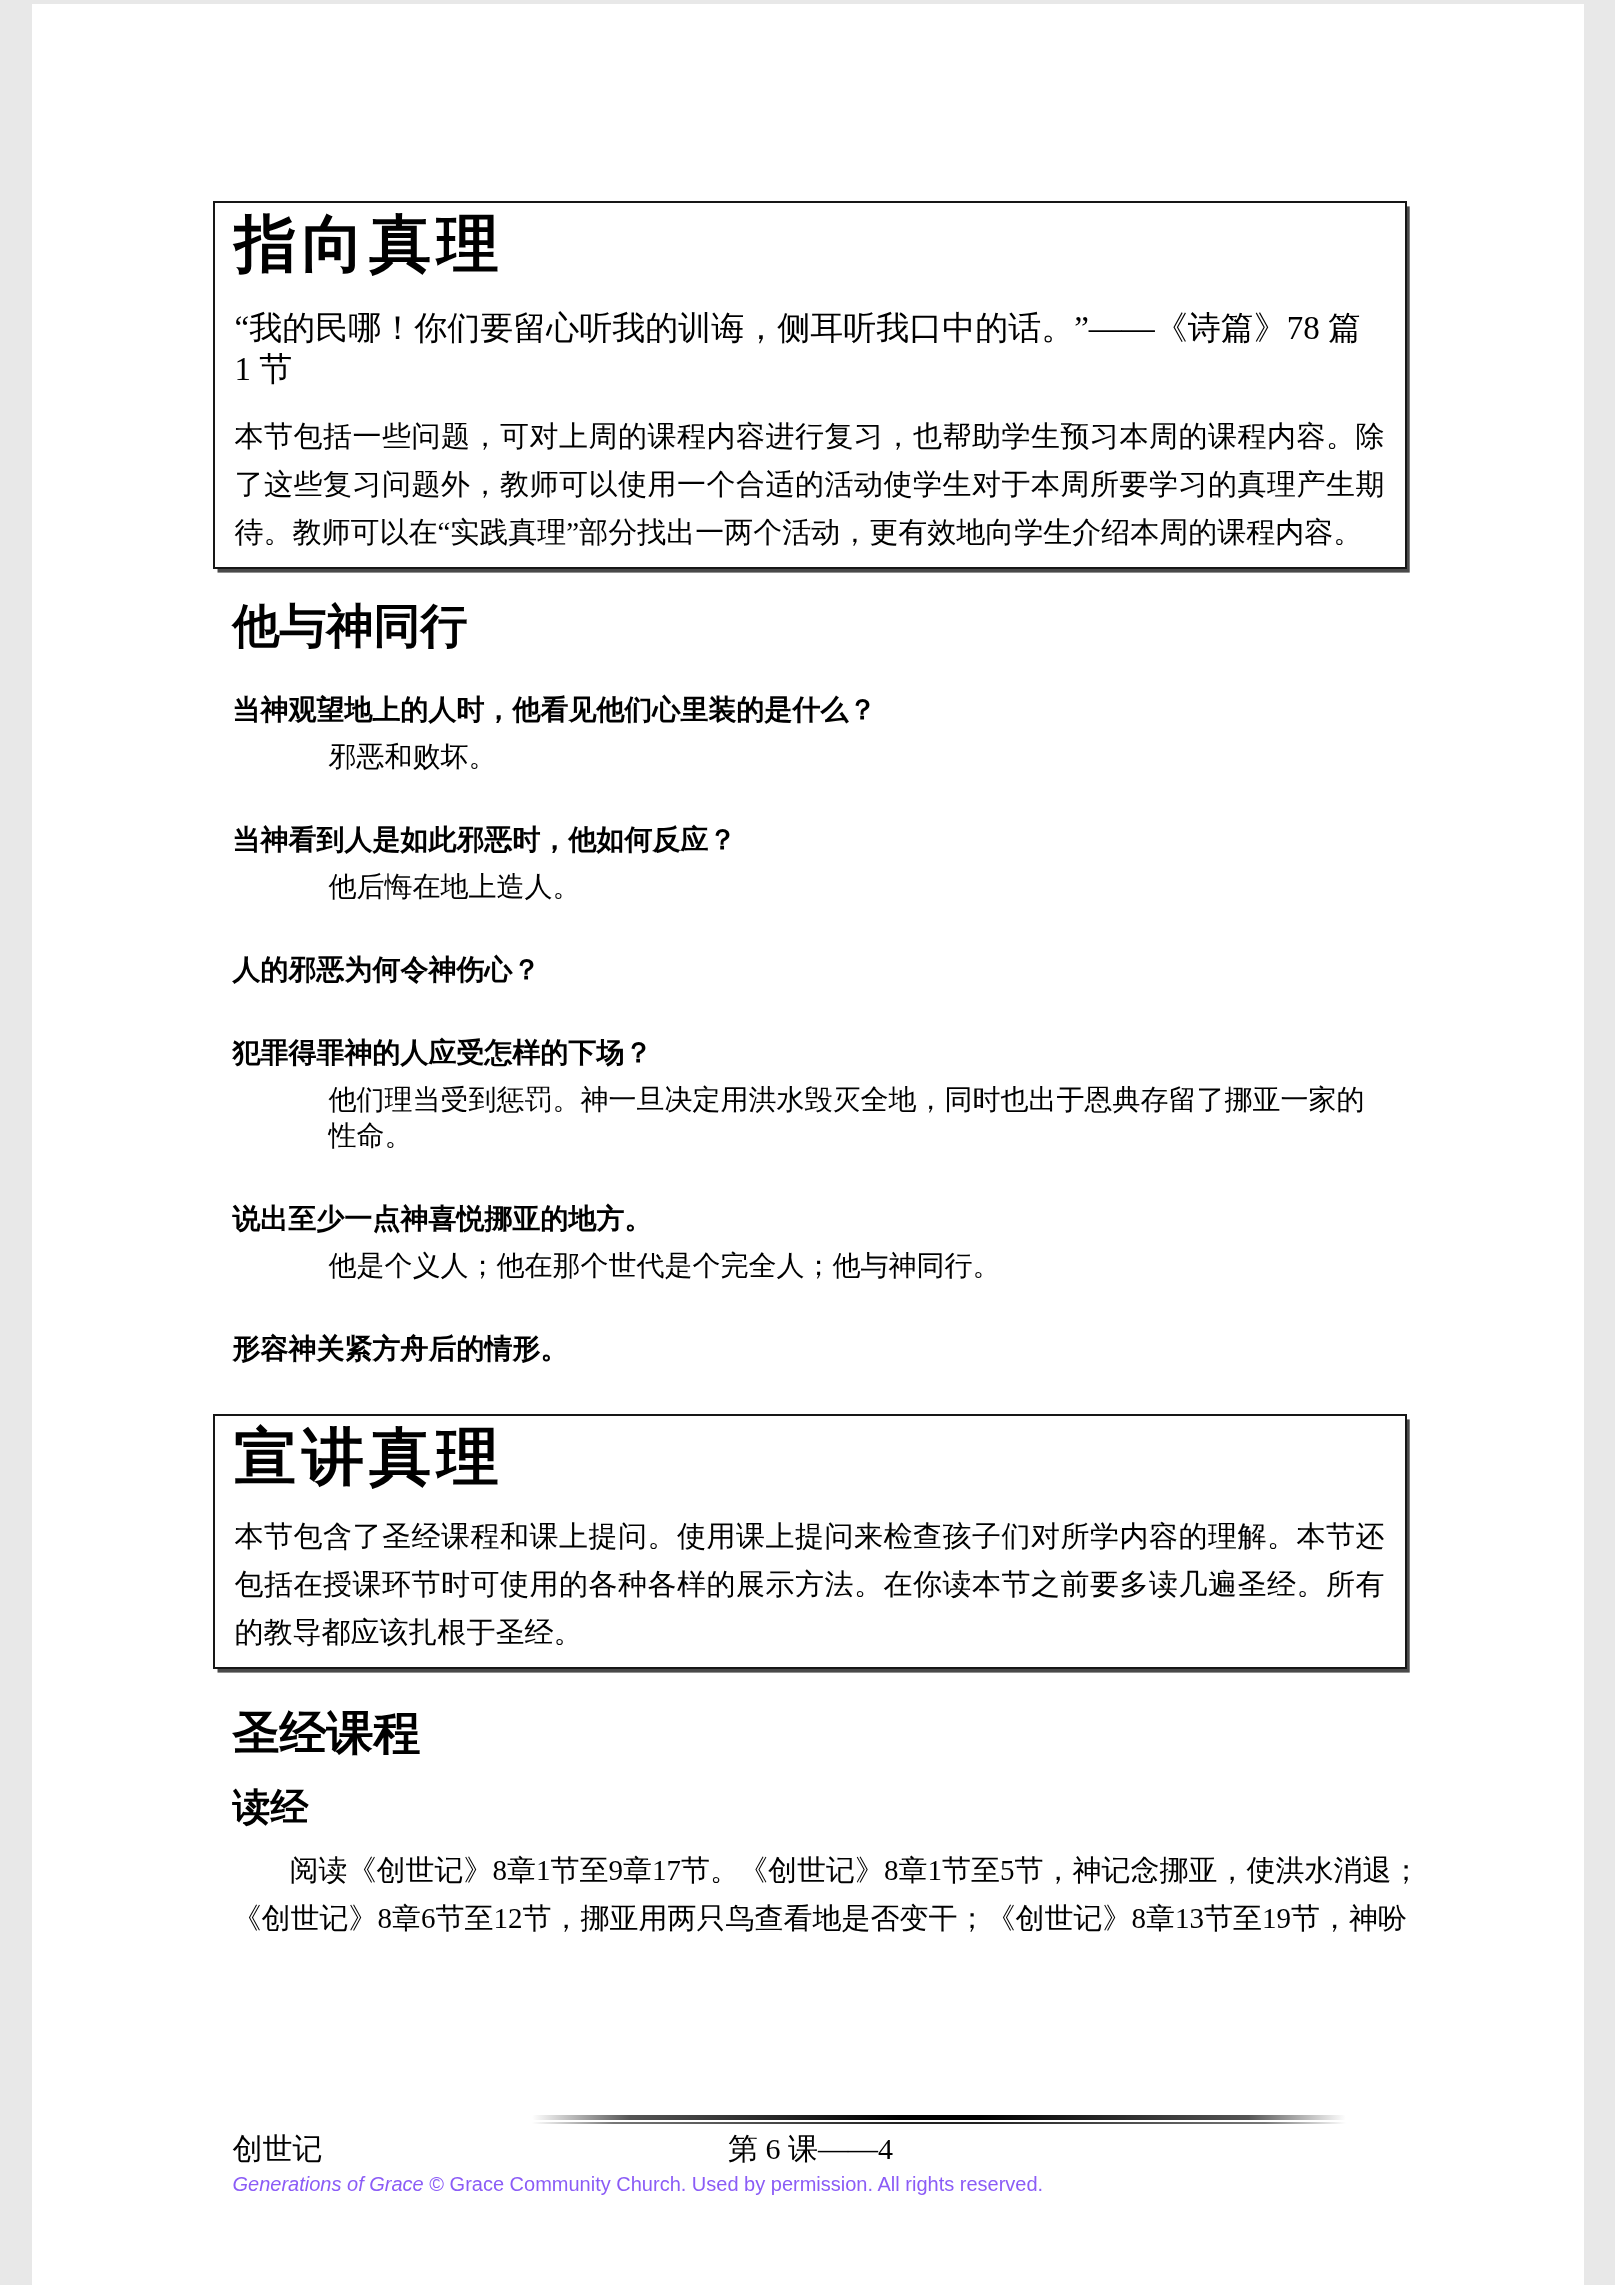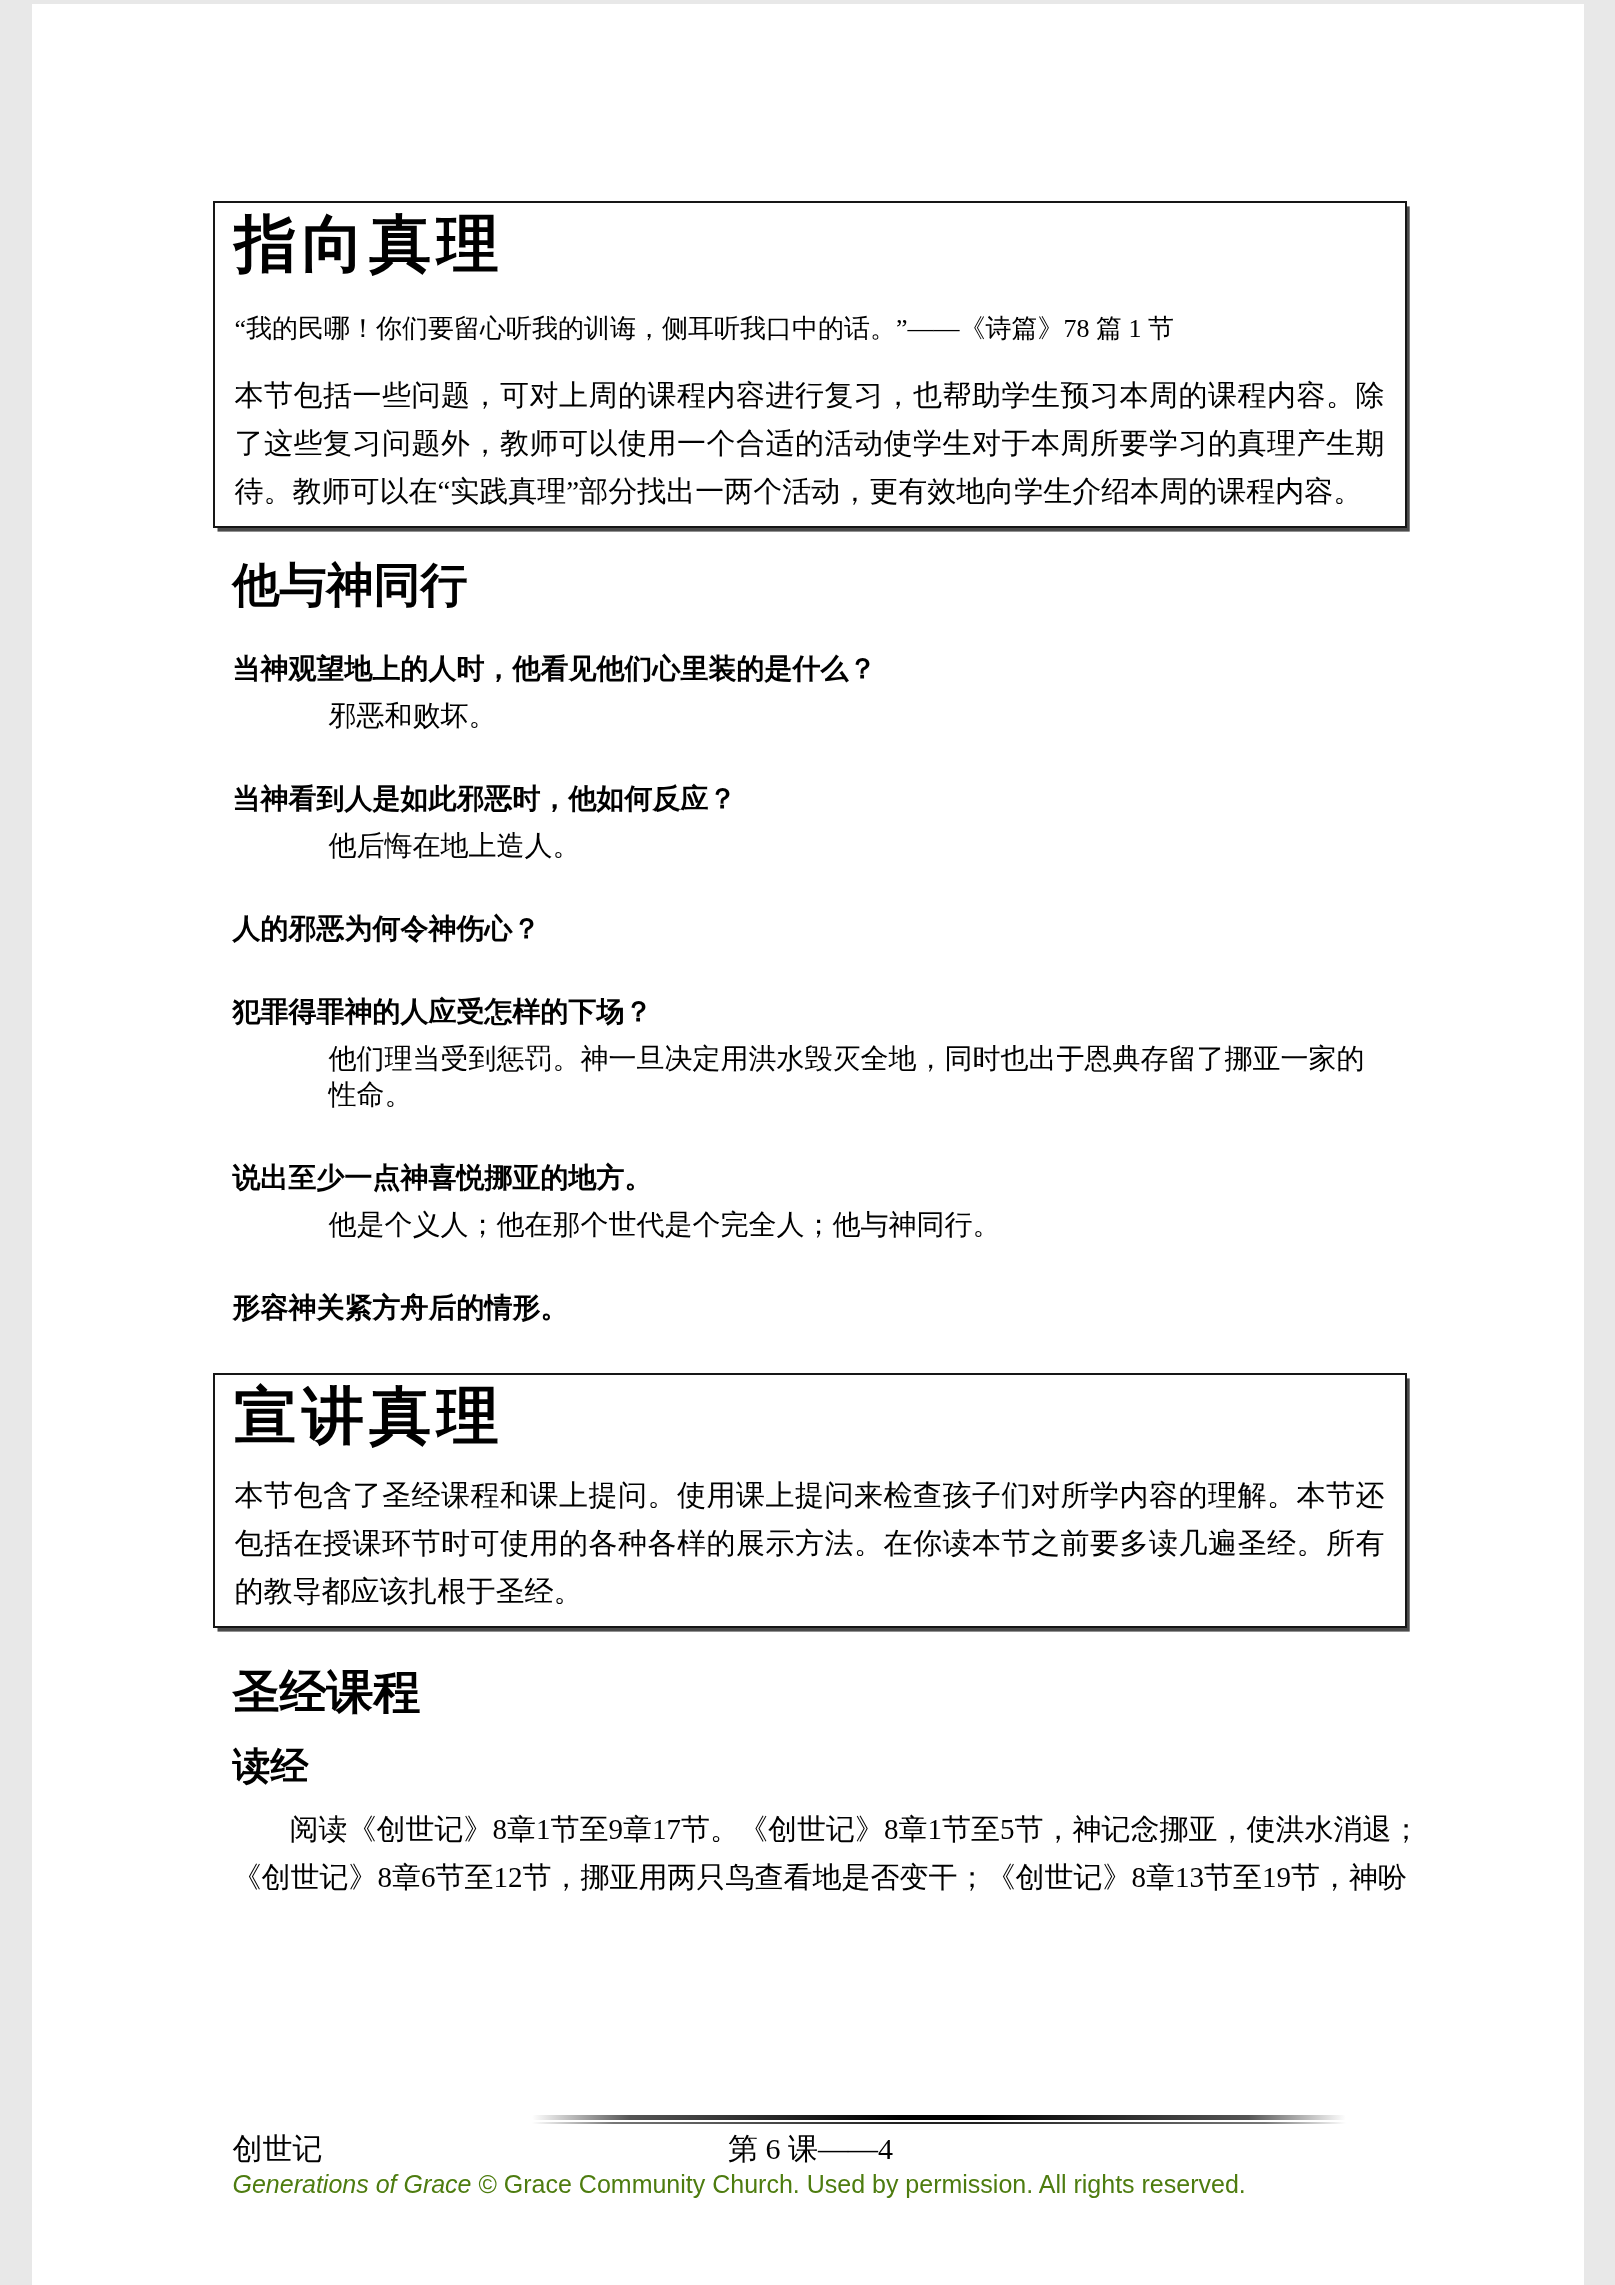--- a/index.html
+++ b/index.html
@@ -25,21 +25,21 @@
   .box-title{
     margin:0;
     font-size:62px;
     line-height:1.05;
     font-weight:900;
     letter-spacing:5.4px;
     font-family:"Liberation Serif","DejaVu Serif",serif;
   }
   .box-quote{
     margin:31px 0 0 0;
-    font-size:26px;
+    font-size:33px;
     line-height:41px;
   }
   .box-body{
     margin:22px 0 0 0;
     font-size:29px;
     line-height:48px;
     text-align:justify;
   }
   
   .section-heading{
@@ -101,24 +101,24 @@
   .footer-page{
     position:absolute;
     left:50%;top:0;
     transform:translateX(-50%);
     font-size:30px;
     line-height:40px;
     white-space:nowrap;
   }
   .footer-copyright{
     margin-top:3.6px;
-    font-size:25px;
+    font-size:20px;
     line-height:23.5px;
     font-family:"Liberation Sans","DejaVu Sans",sans-serif;
-    color:#4d7c0f;
+    color:#8b5cf6;
   }
   .footer-copyright i{font-style:italic;}
 </style>
 </head>
 <body>
 
 <div class="page">
 
   <section class="truth-box first">
     <h1 class="box-title">指向真理</h1>

